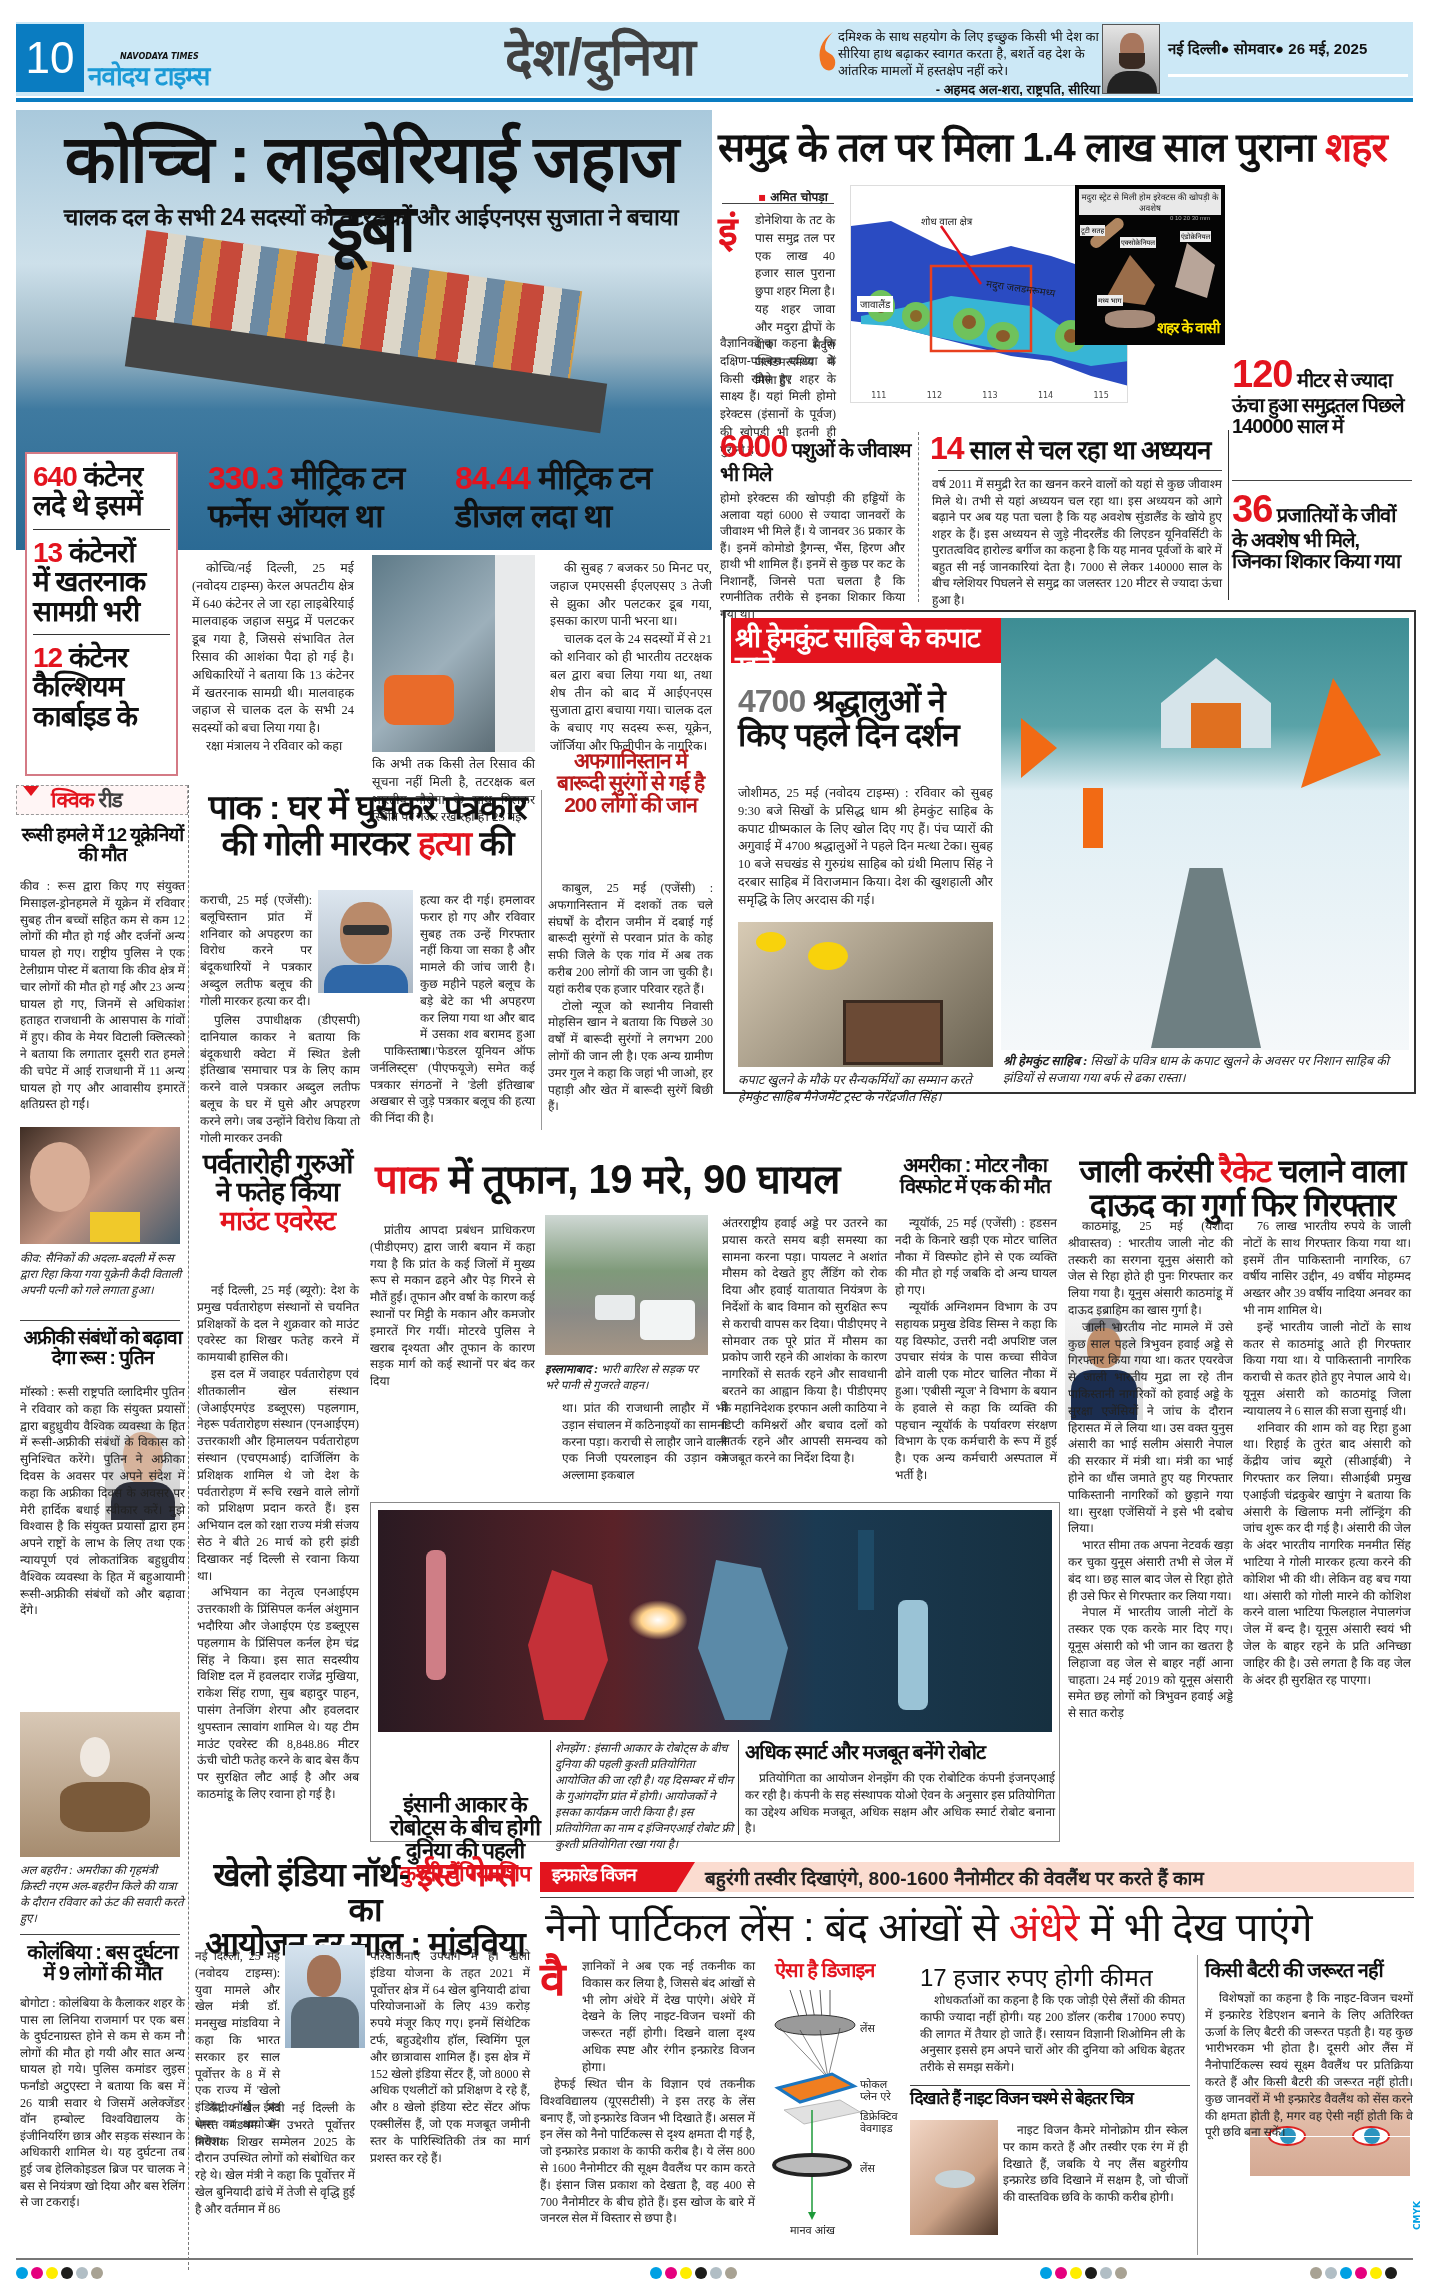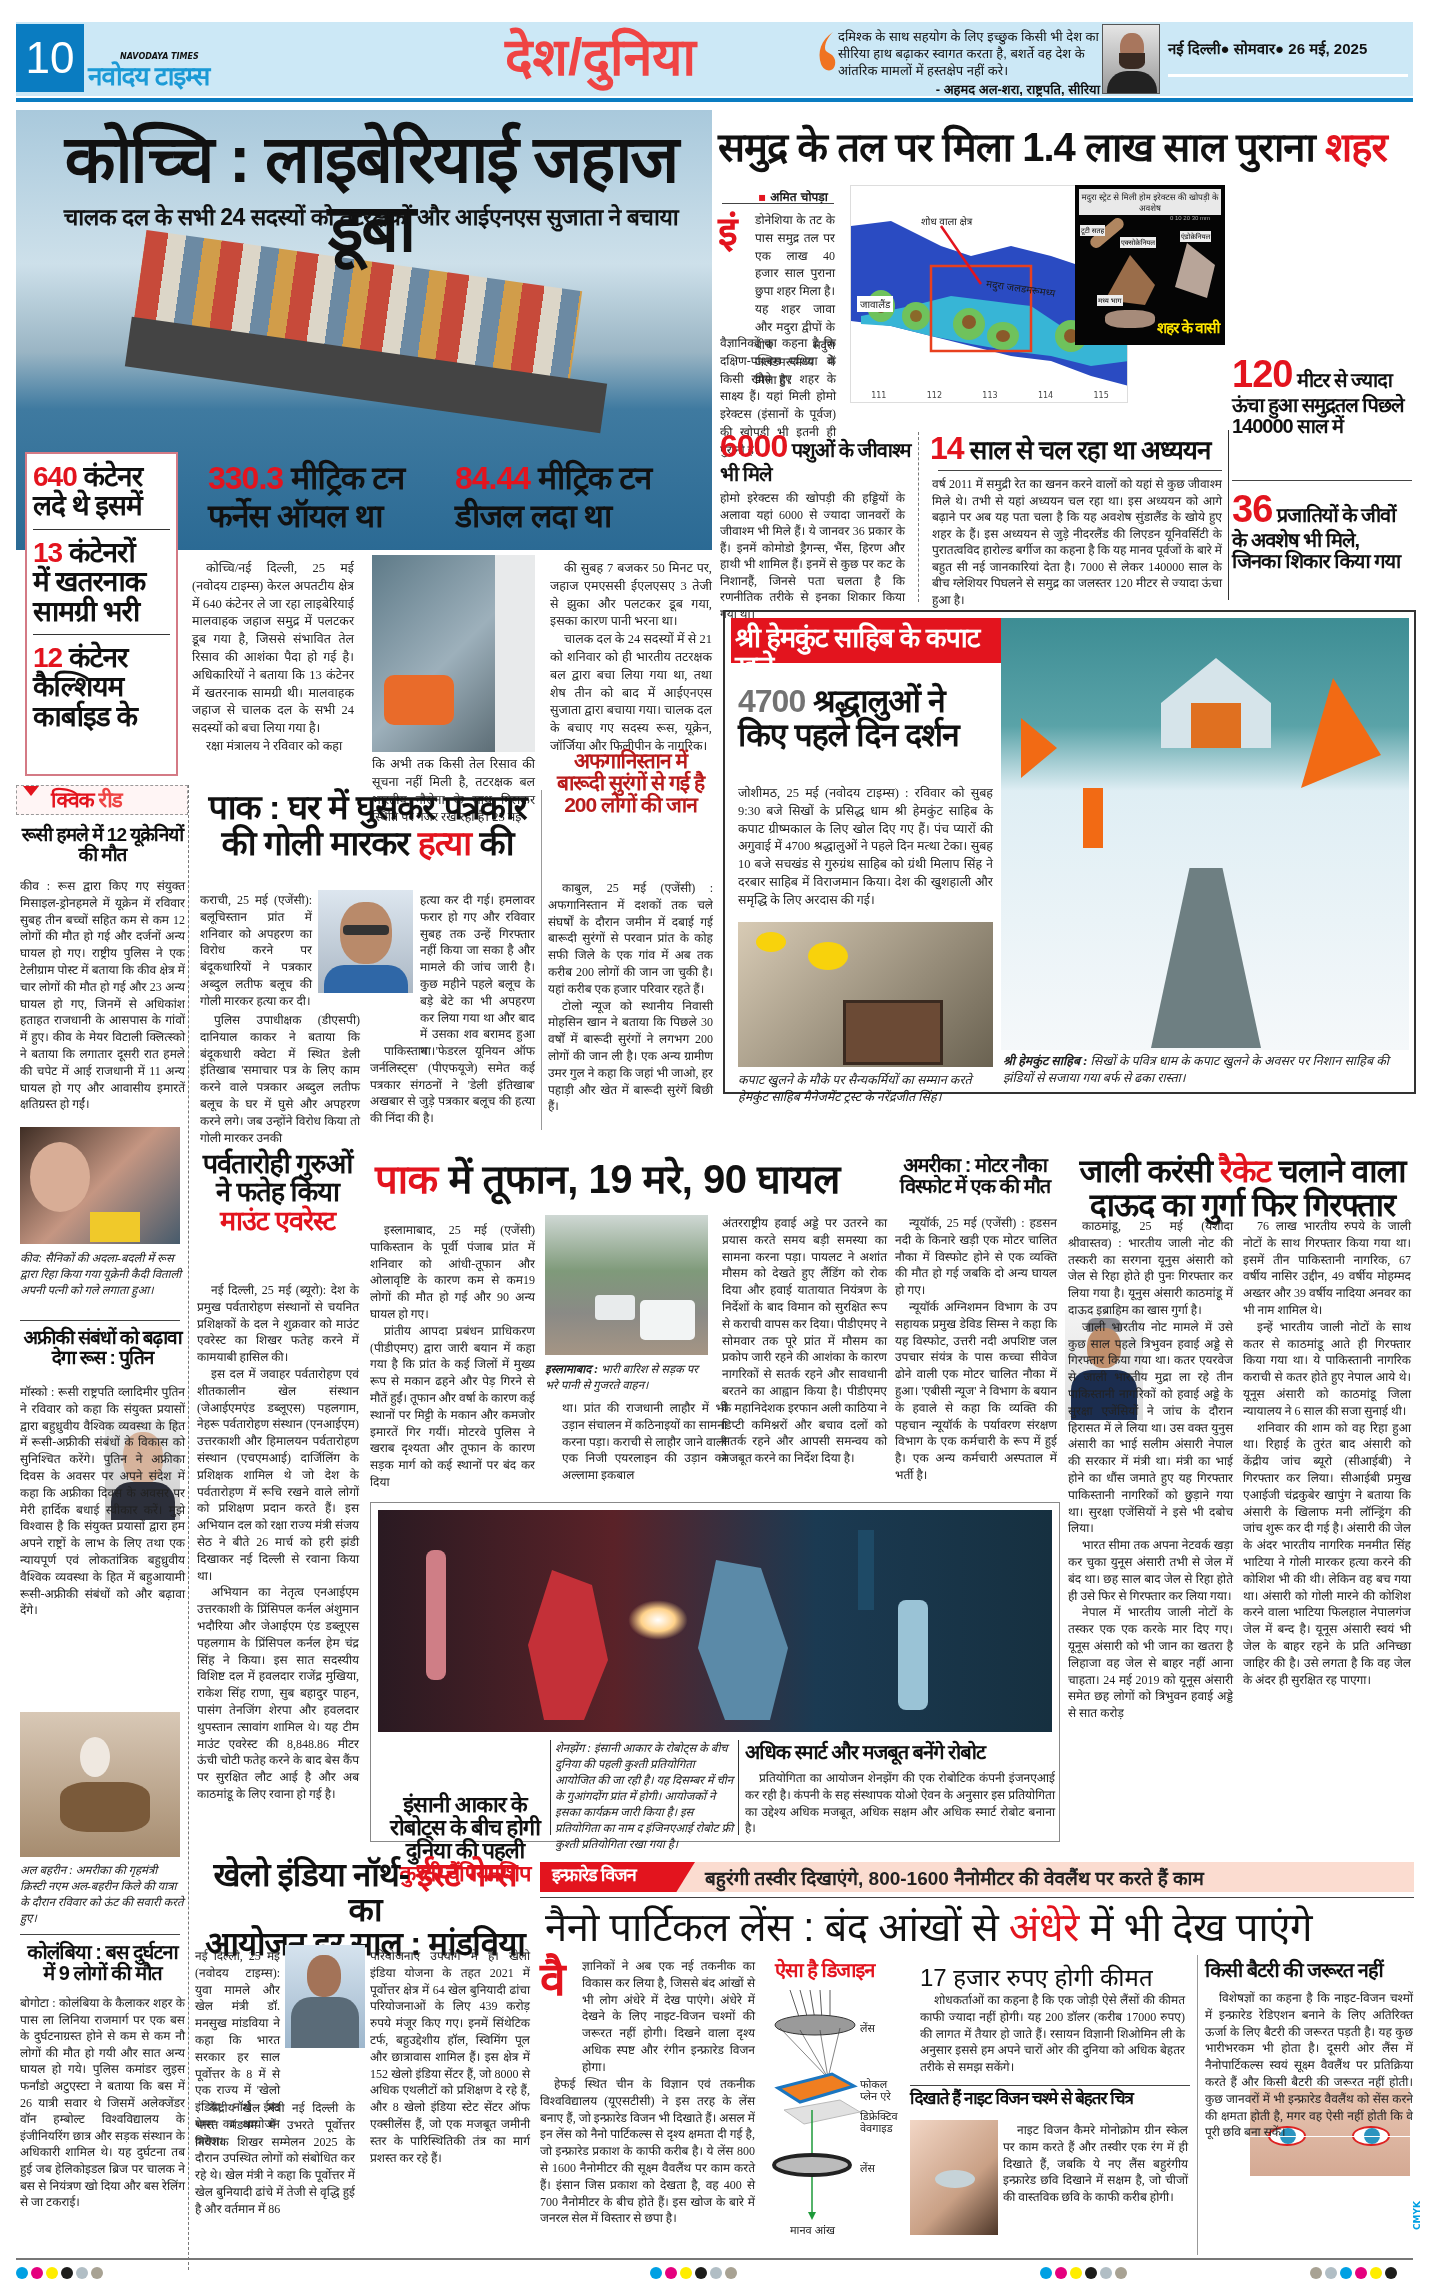--- a/index.html
+++ b/index.html
@@ -3,21 +3,21 @@
 <meta charset="utf-8">
 <style>
 *{box-sizing:border-box;margin:0;padding:0}
 body{width:1429px;height:2295px;background:#fff;font-family:"DejaVu Sans",sans-serif;color:#1a1a1a;position:relative;overflow:hidden}
 .abs{position:absolute}
 .cond{font-family:"Liberation Sans Narrow","Liberation Sans",sans-serif;}
 .hd{font-family:"Liberation Sans",sans-serif;font-weight:700;letter-spacing:-1px;line-height:1.05}
 .body{font-family:"Liberation Serif",serif;font-size:12.5px;line-height:17.8px;text-align:justify;color:#222}
 .body p{text-indent:14px}
 .red{color:#e3141e}
-.maroon{color:#ef4444}
+.maroon{color:#404040}
 .cap{font-family:"Liberation Serif",serif;font-style:italic;font-size:12.5px;line-height:17px;color:#222}
 .cap b{font-style:italic}
 .vline{position:absolute;border-left:1px dashed #777}
 .hline{position:absolute;border-top:1px solid #444}
 .photo{position:absolute;overflow:hidden}
 
 #mast{left:16px;top:22px;width:1397px;height:74px;background:#cce8f6}
 #mast-line{left:16px;top:98px;width:1397px;height:4px;background:#0a7cc1}
 #pgnum{left:16px;top:24px;width:68px;height:68px;background:#0a7cc1;color:#fff;font-size:44px;display:flex;align-items:center;justify-content:center;font-family:"Liberation Sans",sans-serif}
 .dot{display:inline-block;width:12px;height:12px;border-radius:50%;margin-right:3px}
@@ -211,21 +211,20 @@
 
 <div class="abs hd" style="left:195px;top:1150px;width:165px;text-align:center;font-size:27px;color:#111"><span>पर्वतारोही गुरुओं ने फतेह किया</span><br><span class="red">माउंट एवरेस्ट</span></div>
 <div class="abs body" style="left:197px;top:1282px;width:162px;font-size:12px;line-height:16.8px">
     <p>नई दिल्ली, 25 मई (ब्यूरो): देश के प्रमुख पर्वतारोहण संस्थानों से चयनित प्रशिक्षकों के दल ने शुक्रवार को माउंट एवरेस्ट का शिखर फतेह करने में कामयाबी हासिल की।</p>
     <p>इस दल में जवाहर पर्वतारोहण एवं शीतकालीन खेल संस्थान (जेआईएमएंड डब्लूएस) पहलगाम, नेहरू पर्वतारोहण संस्थान (एनआईएम) उत्तरकाशी और हिमालयन पर्वतारोहण संस्थान (एचएमआई) दार्जिलिंग के प्रशिक्षक शामिल थे जो देश के पर्वतारोहण में रूचि रखने वाले लोगों को प्रशिक्षण प्रदान करते हैं। इस अभियान दल को रक्षा राज्य मंत्री संजय सेठ ने बीते 26 मार्च को हरी झंडी दिखाकर नई दिल्ली से रवाना किया था।</p>
     <p>अभियान का नेतृत्व एनआईएम उत्तरकाशी के प्रिंसिपल कर्नल अंशुमान भदौरिया और जेआईएम एंड डब्लूएस पहलगाम के प्रिंसिपल कर्नल हेम चंद्र सिंह ने किया। इस सात सदस्यीय विशिष्ट दल में हवलदार राजेंद्र मुखिया, राकेश सिंह राणा, सुब बहादुर पाहन, पासंग तेनजिंग शेरपा और हवलदार थुपस्तान त्सावांग शामिल थे। यह टीम माउंट एवरेस्ट की 8,848.86 मीटर ऊंची चोटी फतेह करने के बाद बेस कैंप पर सुरक्षित लौट आई है और अब काठमांडू के लिए रवाना हो गई है।</p>
   </div>
 
 <div class="abs hd" style="left:375px;top:1158px;width:520px;font-size:40px;color:#111;letter-spacing:-0.5px"><span class="red">पाक</span> <span>में तूफान, 19 मरे, 90 घायल</span></div>
 <div class="abs body" style="left:370px;top:1222px;width:165px;font-size:12px;line-height:16.8px">
-    <p>इस्लामाबाद, 25 मई (एजेंसी) पाकिस्तान के पूर्वी पंजाब प्रांत में शनिवार को आंधी-तूफान और ओलावृष्टि के कारण कम से कम19 लोगों की मौत हो गई और 90 अन्य घायल हो गए।</p>
     <p>प्रांतीय आपदा प्रबंधन प्राधिकरण (पीडीएमए) द्वारा जारी बयान में कहा गया है कि प्रांत के कई जिलों में मुख्य रूप से मकान ढहने और पेड़ गिरने से मौतें हुईं। तूफान और वर्षा के कारण कई स्थानों पर मिट्टी के मकान और कमजोर इमारतें गिर गयीं। मोटरवे पुलिस ने खराब दृश्यता और तूफान के कारण सड़क मार्ग को कई स्थानों पर बंद कर दिया</p>
   </div>
 <div class="abs photo" style="left:545px;top:1215px;width:163px;height:140px;background:linear-gradient(180deg,#cfd8d4 0%,#7f9a7a 40%,#8a8a86 70%,#a59584 100%)">
   <div style="position:absolute;left:50px;top:80px;width:40px;height:25px;background:#e8ebec;border-radius:4px"></div>
   <div style="position:absolute;left:95px;top:85px;width:55px;height:40px;background:#f2f4f4;border-radius:5px"></div>
 </div>
 <div class="abs cap" style="left:545px;top:1362px;width:165px;font-size:11.5px;line-height:15.5px"><b>इस्लामाबाद :</b> <span>भारी बारिश से सड़क पर भरे पानी से गुजरते वाहन।</span></div>
 <div class="abs body" style="left:562px;top:1400px;width:165px;font-size:12px;line-height:16.8px">था। प्रांत की राजधानी लाहौर में भी उड़ान संचालन में कठिनाइयों का सामना करना पड़ा। कराची से लाहौर जाने वाली एक निजी एयरलाइन की उड़ान को अल्लामा इकबाल</div>
 <div class="abs body" style="left:722px;top:1215px;width:165px;font-size:12px;line-height:16.8px">अंतरराष्ट्रीय हवाई अड्डे पर उतरने का प्रयास करते समय बड़ी समस्या का सामना करना पड़ा। पायलट ने अशांत मौसम को देखते हुए लैंडिंग को रोक दिया और हवाई यातायात नियंत्रण के निर्देशों के बाद विमान को सुरक्षित रूप से कराची वापस कर दिया। पीडीएमए ने सोमवार तक पूरे प्रांत में मौसम का प्रकोप जारी रहने की आशंका के कारण नागरिकों से सतर्क रहने और सावधानी बरतने का आह्वान किया है। पीडीएमए के महानिदेशक इरफान अली काठिया ने डिप्टी कमिश्नरों और बचाव दलों को सतर्क रहने और आपसी समन्वय को मजबूत करने का निर्देश दिया है।</div>
 

